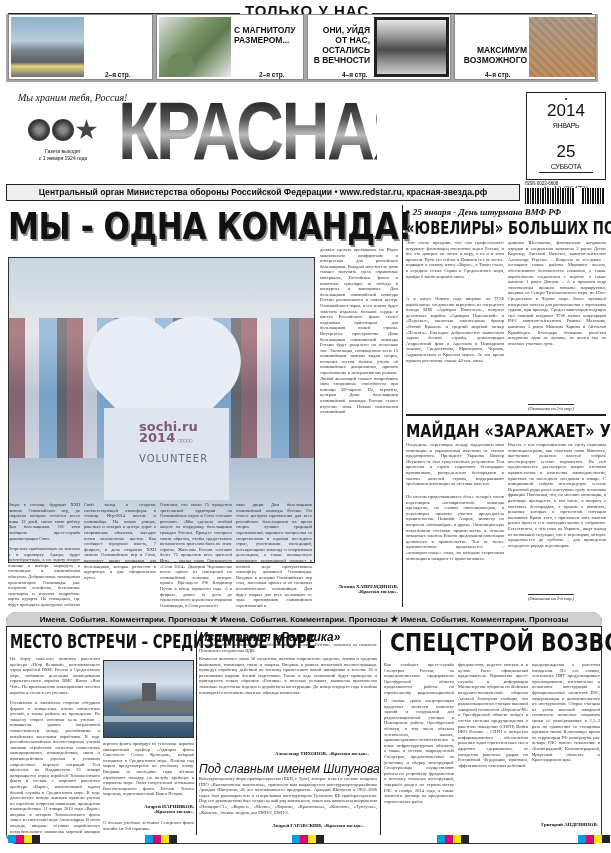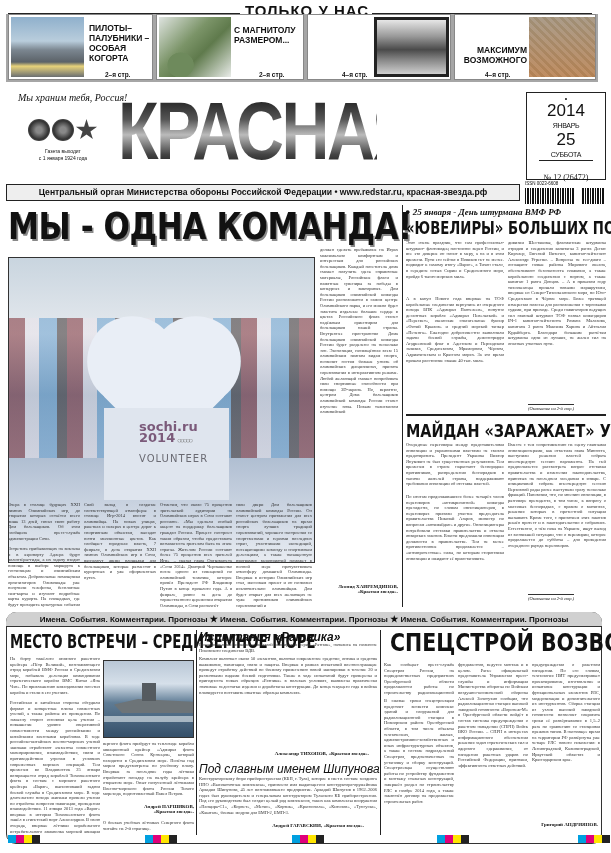--- a/index.html
+++ b/index.html
@@ -21,21 +21,21 @@
   .orders { position: absolute; left: 25px; top: 114px; width: 75px; height: 32px; display: flex; gap: 2px; align-items: center; justify-content: center; }
   .order { width: 22px; height: 22px; border-radius: 50%; background: radial-gradient(circle, #888 20%, #333 60%, #777 100%); }
   .order.star { border-radius: 0; clip-path: polygon(50% 0%, 61% 35%, 98% 35%, 68% 57%, 79% 91%, 50% 70%, 21% 91%, 32% 57%, 2% 35%, 39% 35%); }
   .since { position: absolute; left: 18px; top: 148px; width: 90px; text-align: center; font-family: "Liberation Sans", sans-serif; font-size: 5px; line-height: 7px; }
   .title { position: absolute; left: 118px; top: 92px; width: 320px; height: 78px; font-family: "Liberation Sans", sans-serif; font-size: 82px; font-weight: bold; letter-spacing: -3px; line-height: 78px; transform: scaleY(1.0) scaleX(0.81); transform-origin: left top; white-space: nowrap;
     background: linear-gradient(to bottom, #111 0%, #555 35%, #bbb 55%, #444 80%, #111 100%); -webkit-background-clip: text; background-clip: text; color: transparent; }
   .datebox { position: absolute; left: 526px; top: 92px; width: 80px; height: 88px; border: 1px solid #222; text-align: center; font-family: "Liberation Sans", sans-serif; }
   .datebox .dot { font-size: 7px; line-height: 7px; margin-top: 2px; }
   .datebox .yr { font-size: 17px; line-height: 17px; }
   .datebox .mo { font-size: 7px; margin-top: 3px; letter-spacing: -0.3px; }
-  .datebox .dy { font-size: 17px; line-height: 17px; margin-top: 2px; }
+  .datebox .dy { font-size: 17px; line-height: 17px; margin-top: 14px; }
   .datebox .wd { font-size: 7px; margin-top: 3px; letter-spacing: -0.3px; border-bottom: 1px solid #222; margin-left: 12px; margin-right: 12px; padding-bottom: 2px; }
   .datebox .no { font-family: "Liberation Serif", serif; font-size: 8px; margin-top: 12px; }
   .issn { position: absolute; left: 525px; top: 181px; font-family: "Liberation Sans", sans-serif; font-size: 4.5px; }
   .barcode { position: absolute; left: 525px; top: 188px; width: 80px; height: 16px; background: repeating-linear-gradient(90deg, #111 0 1px, #fff 1px 2px, #111 2px 4px, #fff 4px 5px); }
   .barcode .gap { position: absolute; left: 50px; top: 0; width: 7px; height: 16px; background: #fff; }
   .organ { position: absolute; left: 6px; top: 184px; width: 514px; height: 17px; border: 1px solid #222; background: #eee; font-family: "Liberation Sans", sans-serif; font-weight: bold; font-size: 8.6px; line-height: 15px; text-align: center; white-space: nowrap; }
 
   
   .lead-head { position: absolute; left: 8px; top: 205px; font-family: "DejaVu Sans", sans-serif; font-weight: bold; font-size: 37px; letter-spacing: -0.5px; text-shadow: 2px 2px 0 #888; transform: scaleX(0.84); transform-origin: left top; white-space: nowrap; }
   .photo { position: absolute; left: 8px; top: 257px; width: 307px; height: 306px; border: 1px solid #333; overflow: hidden;
@@ -77,35 +77,35 @@
 </head>
 <body>
 
 <div class="teaser-rule-l"></div>
 <div class="teaser-title">ТОЛЬКО У НАС</div>
 <div class="teaser-rule-r"></div>
 <div class="teaser-strip"></div>
 
 <div class="teaser" style="left:8px;width:145px;">
   <div class="pic" style="left:2px;width:73px;background:linear-gradient(to bottom,#8fb0cc 0%,#b9cddc 40%,#7b8690 55%,#5b6268 75%,#e7d27a 82%,#6b6f72 100%);"></div>
-  <div class="hl" style="left:80px;top:8px;white-space:pre;">ПИЛОТЫ–
-ПАЛУБНИКИ –
-ОСОБАЯ
-КОГОРТА</div>
   <div class="pg" style="left:96px;top:56px;">2–я стр.</div>
 </div>
 
 <div class="teaser" style="left:156px;width:148px;">
   <div class="pic" style="left:2px;width:72px;background:radial-gradient(ellipse at 30% 80%,#6e8a5c 0 18%,transparent 19%),linear-gradient(135deg,#dfe4e0 0%,#7b9468 40%,#5f7a4c 60%,#e9ece9 100%);"></div>
   <div class="hl" style="left:77px;top:10px;white-space:pre;">С МАГНИТОЛУ
 РАЗМЕРОМ...</div>
   <div class="pg" style="left:102px;top:56px;">2–я стр.</div>
 </div>
 
 <div class="teaser" style="left:307px;width:144px;">
+  <div class="hl" style="left:2px;top:10px;width:60px;text-align:right;white-space:pre;">ОНИ, УЙДЯ
+ОТ НАС,
+ОСТАЛИСЬ
+В ВЕЧНОСТИ</div>
   <div class="pg" style="left:34px;top:56px;">4–я стр.</div>
   <div class="pic" style="left:66px;width:75px;border:3px solid #222;background:linear-gradient(to bottom,#e6e6e6 0%,#9a9a9a 30%,#4a4a4a 55%,#8a8a8a 75%,#cfcfcf 100%);"></div>
 </div>
 
 <div class="teaser" style="left:454px;width:142px;">
   <div class="hl" style="left:4px;top:30px;width:68px;text-align:right;white-space:pre;">МАКСИМУМ
 ВОЗМОЖНОГО</div>
   <div class="pg" style="left:30px;top:56px;">4–я стр.</div>
   <div class="pic" style="left:74px;width:66px;background:repeating-linear-gradient(45deg,#d9b899 0 3px,#caa883 3px 6px),linear-gradient(#c9d9e6,#e1c4a3);background-blend-mode:multiply;"></div>
 </div>

